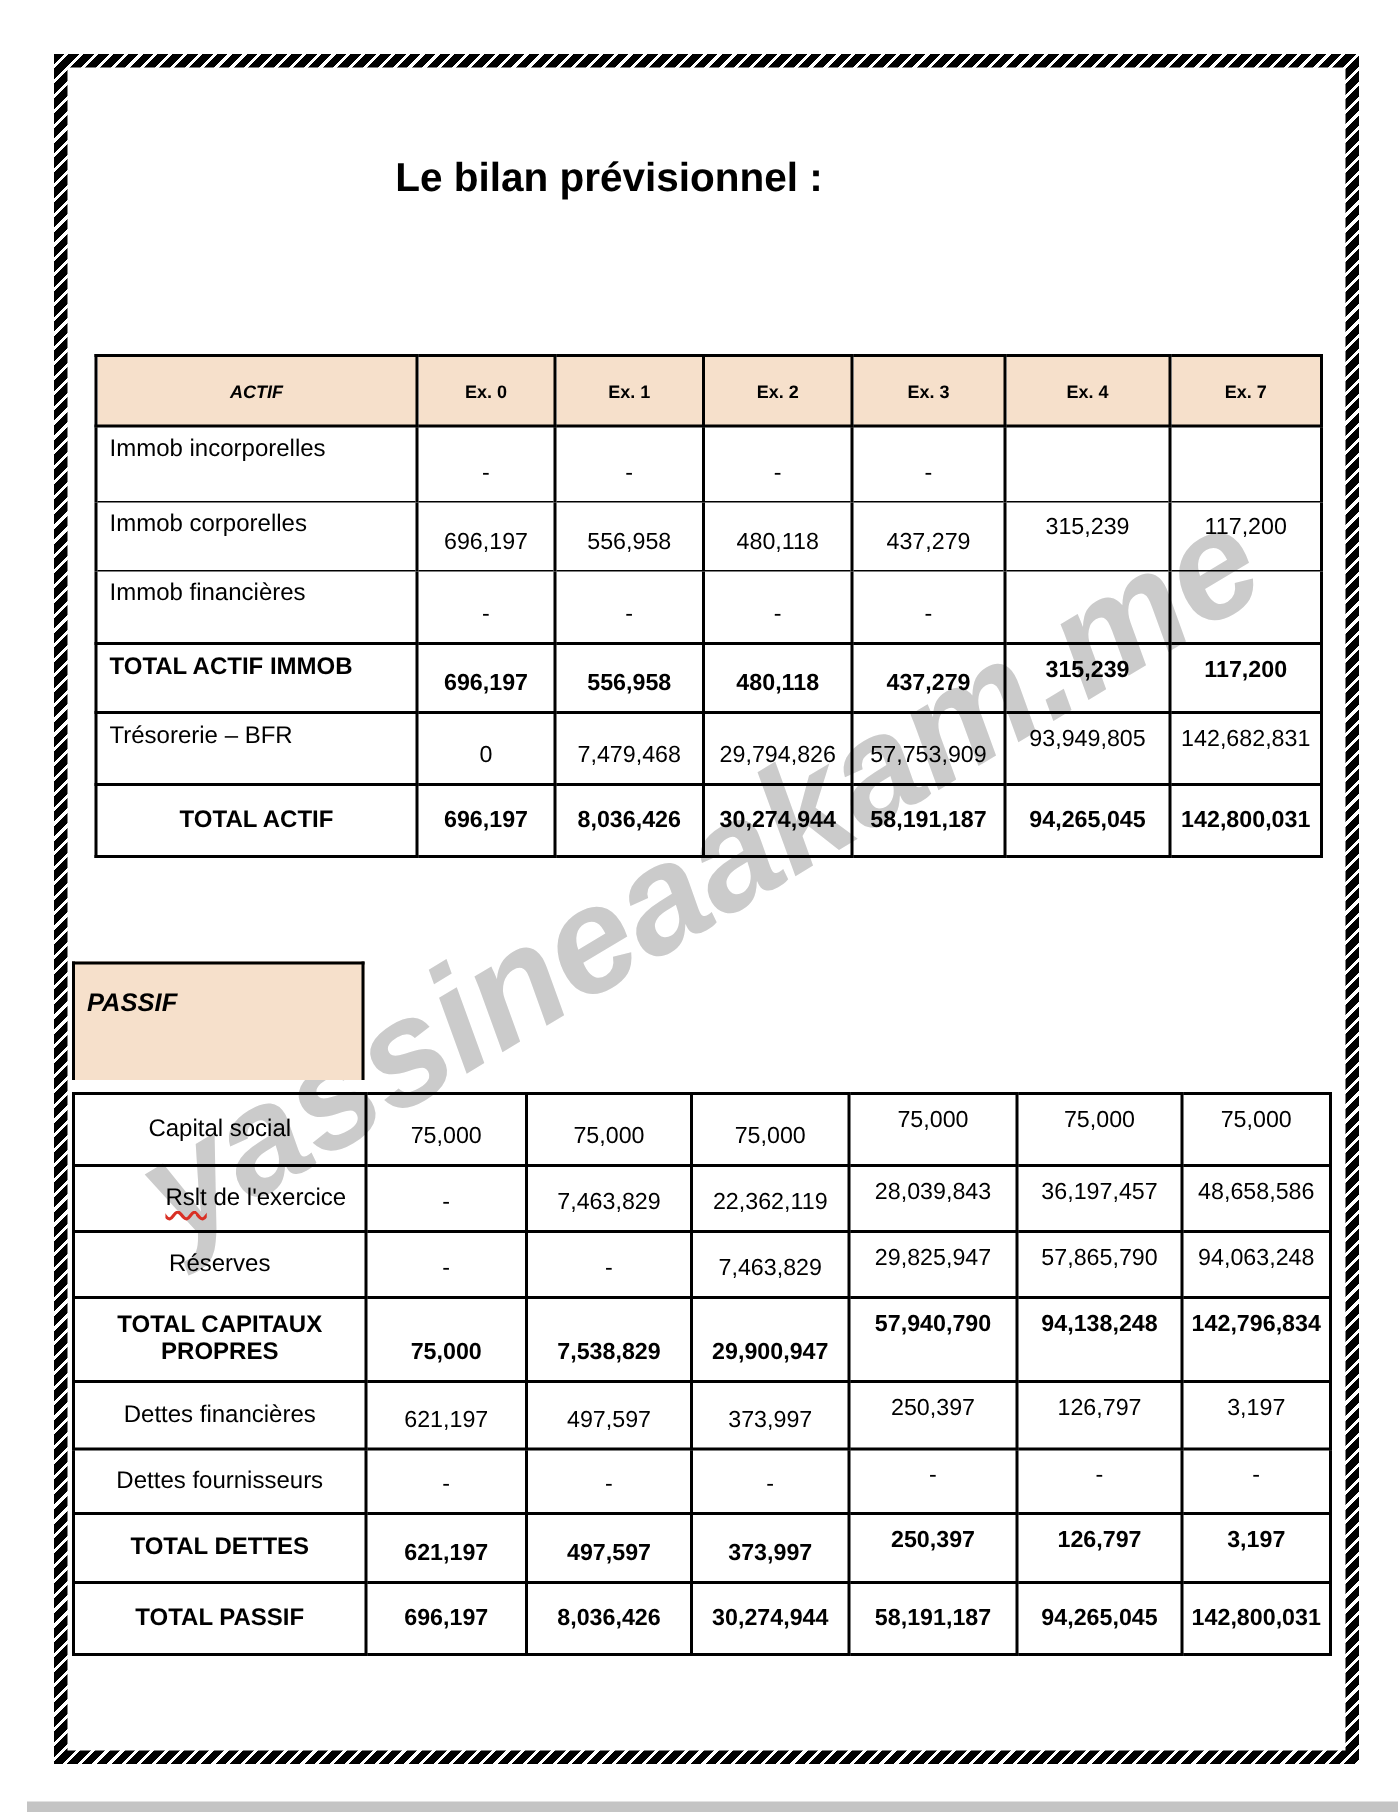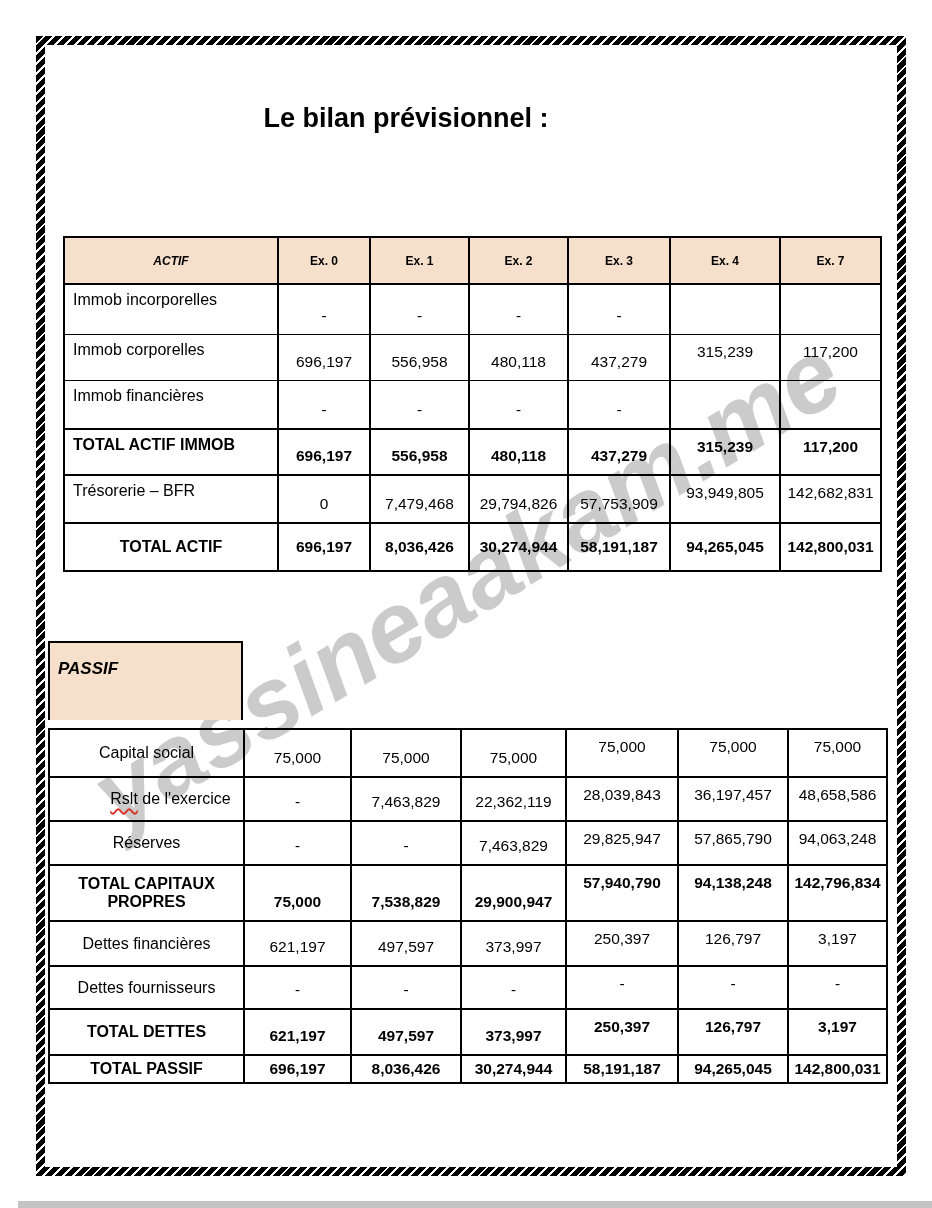--- a/index.html
+++ b/index.html
@@ -234,21 +234,21 @@
         </tr>
         <tr class="r6" style="height: 46px;">
           <td class="lbl ctr mid b">TOTAL DETTES</td>
           <td class="num low b">621,197</td>
           <td class="num low b">497,597</td>
           <td class="num low b">373,997</td>
           <td class="num high b">250,397</td>
           <td class="num high b">126,797</td>
           <td class="num high b">3,197</td>
         </tr>
-        <tr class="r7" style="height: 28px;">
+        <tr class="r7" style="height: 48px;">
           <td class="lbl ctr mid b">TOTAL PASSIF</td>
           <td class="num mid b">696,197</td>
           <td class="num mid b">8,036,426</td>
           <td class="num mid b">30,274,944</td>
           <td class="num mid b">58,191,187</td>
           <td class="num mid b">94,265,045</td>
           <td class="num mid b">142,800,031</td>
         </tr>
       </tbody>
   </table>

